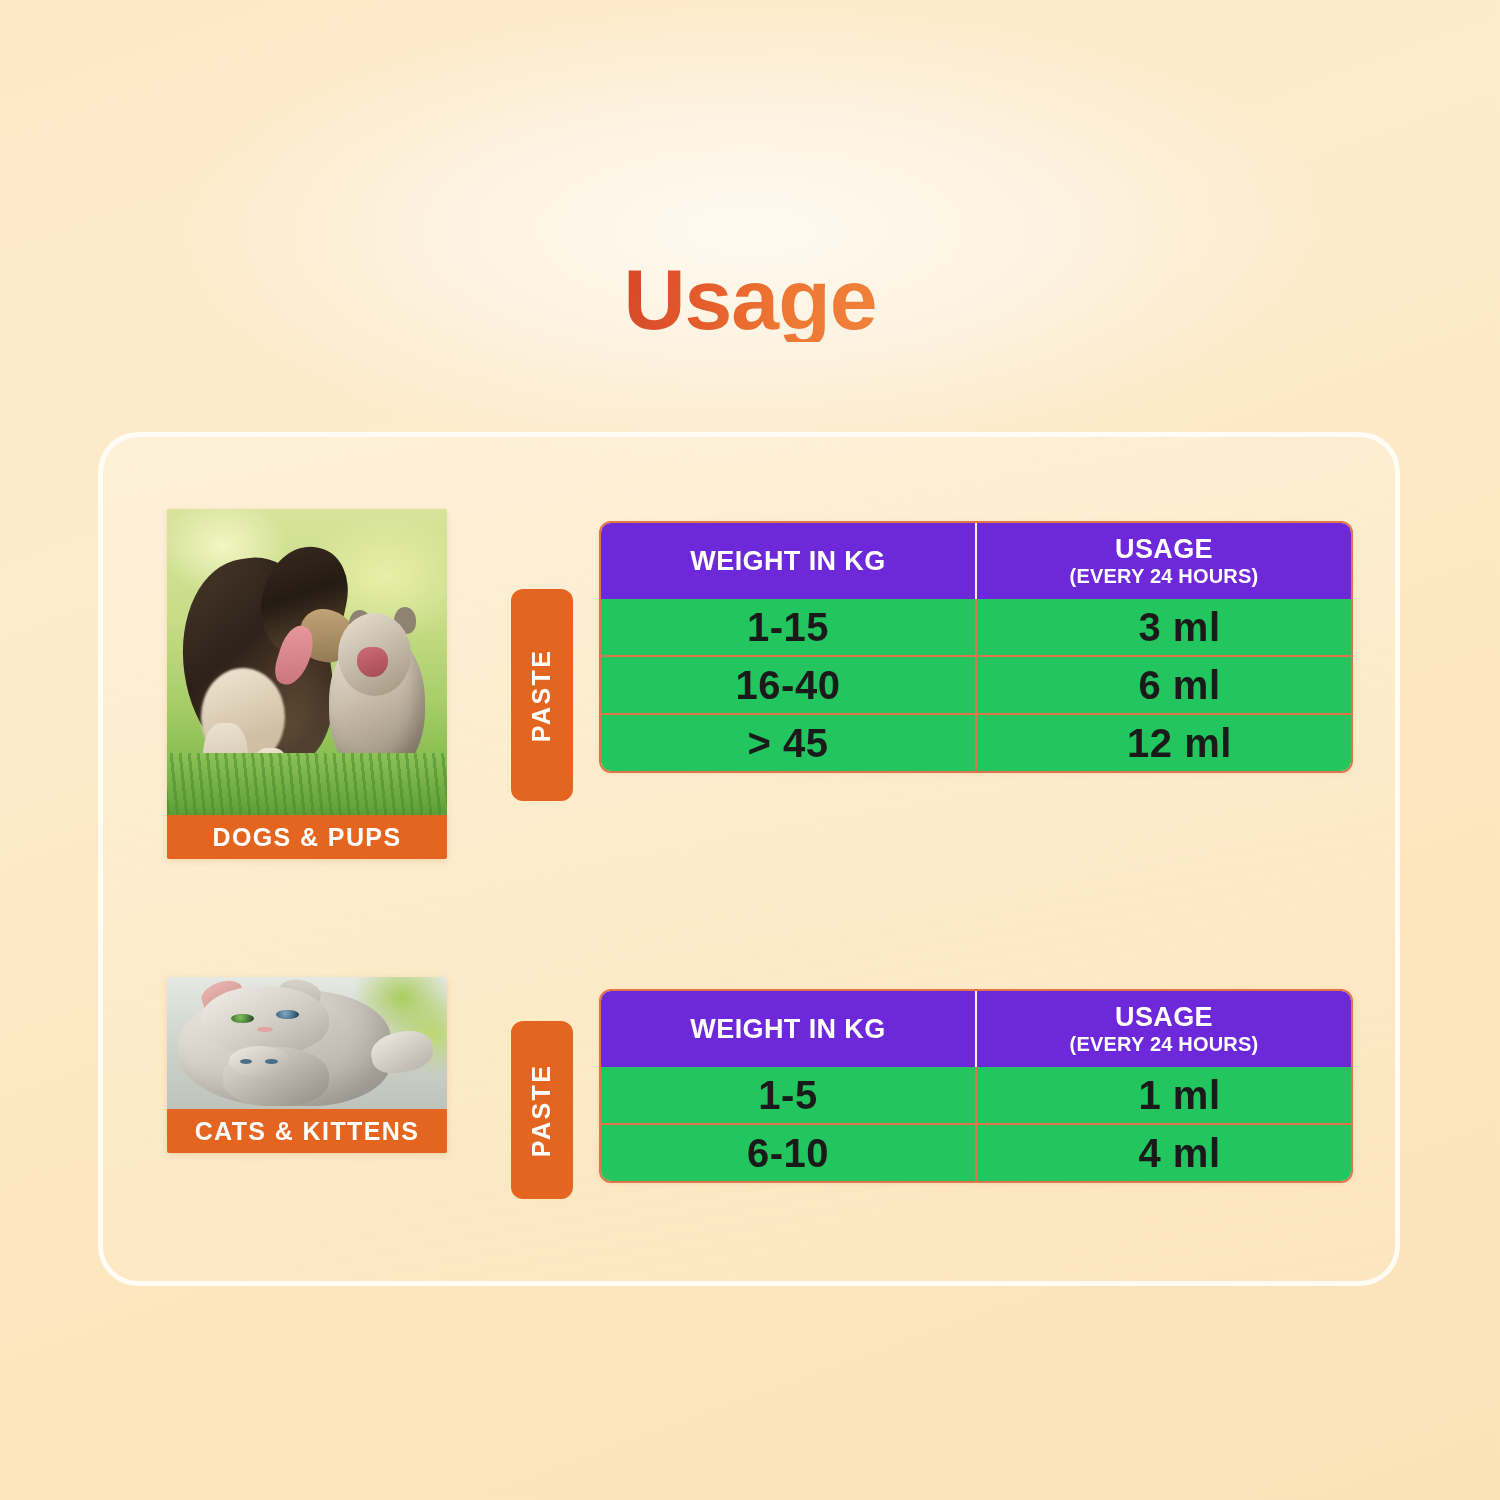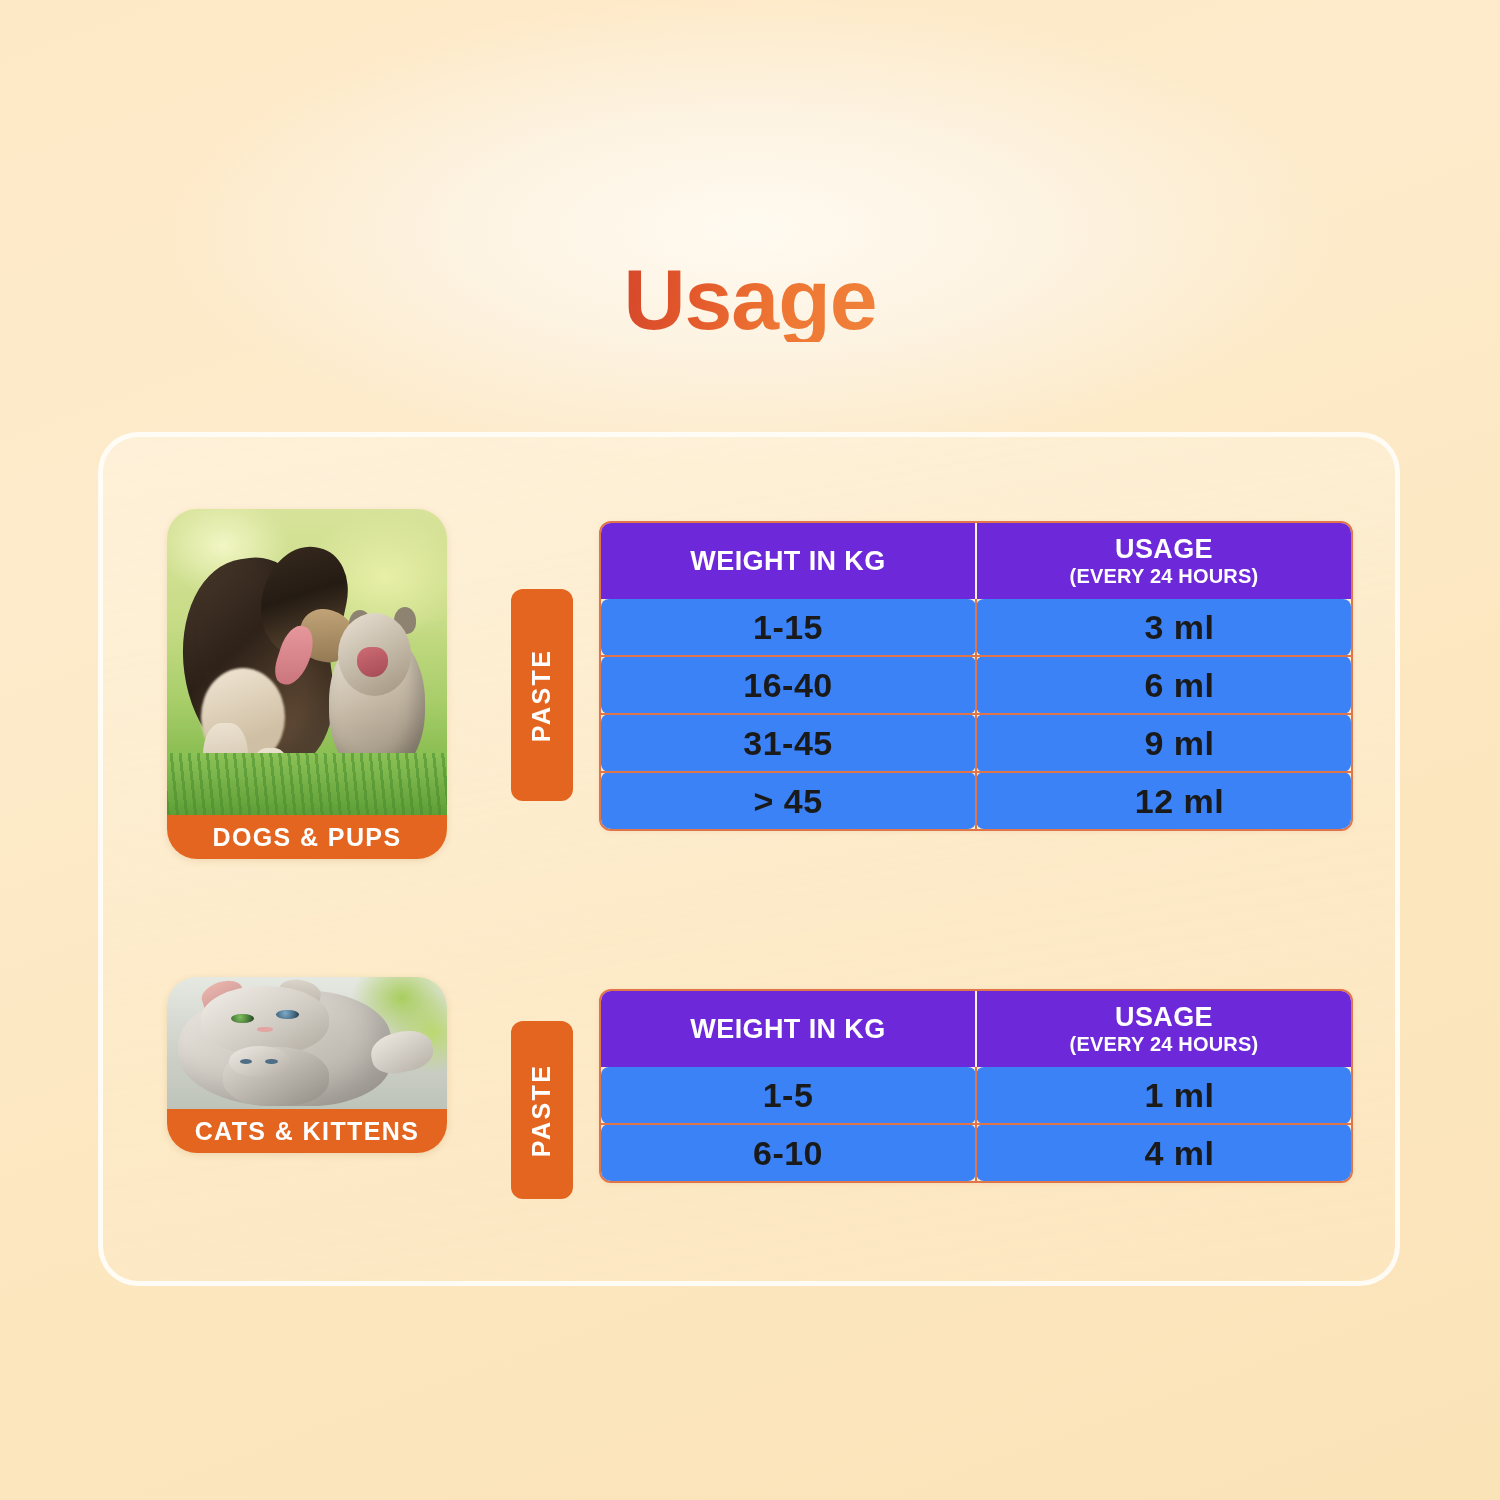--- a/index.html
+++ b/index.html
@@ -64,21 +64,21 @@
     display: flex;
     align-items: flex-start;
   }
   #section-dogs  { left: 64px; top: 72px;  }
   #section-cats  { left: 64px; top: 540px; }
 
   
   .photo-card {
     position: relative;
     width: 280px;
-    border-radius: 30px;
+    border-radius: 2px;
     overflow: hidden;
     box-shadow: 0 2px 7px rgba(160,110,50,0.17);
     flex: 0 0 auto;
   }
   .photo-card.dogs { height: 350px; }
   .photo-card.cats { height: 176px; }
 
   .photo {
     position: absolute;
     left: 0; right: 0; top: 0;
@@ -325,28 +325,27 @@
   }
   .th-sub {
     display: block;
     font-size: 20px;
     font-weight: bold;
     letter-spacing: 0.2px;
     line-height: 1.2;
   }
   table.usage-table tbody td {
     height: 56px;
-    font-size: 34px;
+    font-size: 40px;
     font-weight: bold;
     color: #1A1A1A;
-    background: #3b82f6;
+    background: #22c55e;
     border-top: 2px solid #E0754A;
     border-right: 2px solid #E0754A;
     letter-spacing: 0.5px;
-    border-radius: 8px;
   }
   table.usage-table tbody td:last-child { border-right: none; padding-left: 31px; }
   table.usage-table tbody tr:first-child td { border-top: none; }
 </style>
 </head>
 <body>
 
 <div id="page">
 
   <div id="title-wrap">
@@ -399,24 +398,20 @@
           <tbody>
             <tr>
               <td>1-15</td>
               <td>3 ml</td>
             </tr>
             <tr>
               <td>16-40</td>
               <td>6 ml</td>
             </tr>
             <tr>
-              <td>31-45</td>
-              <td>9 ml</td>
-            </tr>
-            <tr>
               <td>&gt; 45</td>
               <td>12 ml</td>
             </tr>
           </tbody>
         </table>
       </div>
     </div>
 
     <div class="usage-section" id="section-cats">
 

